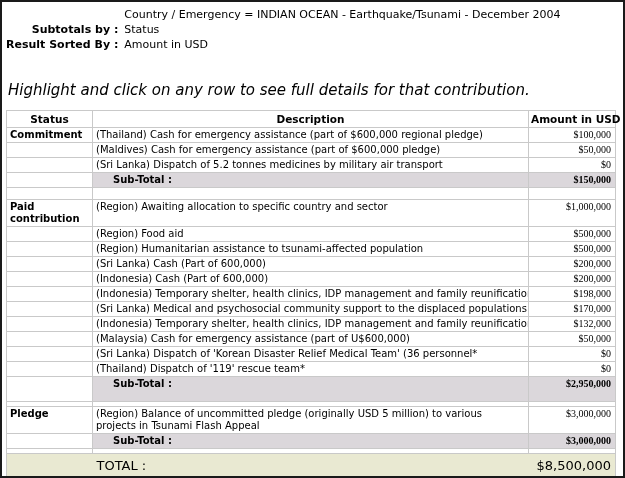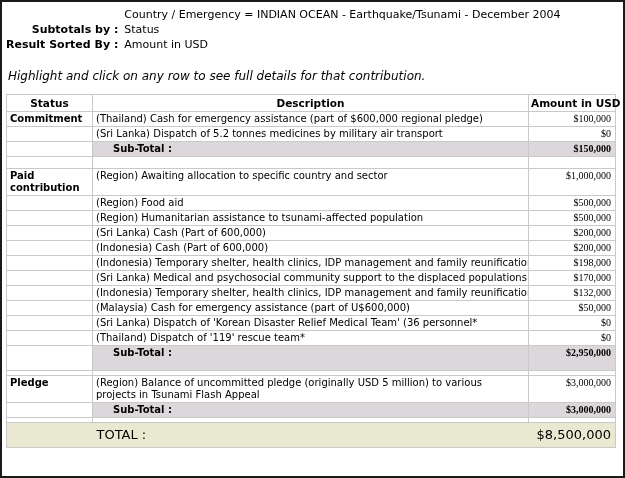--- a/index.html
+++ b/index.html
@@ -14,21 +14,21 @@
     overflow: hidden;
   }
   .page { padding: 6px 7px 0 4px; }
 
   
   .criteria { border-collapse: collapse; }
   .criteria td { vertical-align: top; padding: 0 0 2px 0; line-height: 13px; }
   .criteria .cl { width: 112px; text-align: right; font-weight: bold; padding-right: 6px; white-space: nowrap; }
   .criteria .cv { text-align: left; white-space: nowrap; }
 
-  .instruction { font-style: italic; margin: 16px 0 0 2px; font-size: 12px; }
+  .instruction { font-style: italic; margin: 28px 0 0 2px; font-size: 15px; }
 
   
   table.main { border-collapse: collapse; width: 100%; margin-top: 11px; table-layout: fixed; }
   table.main th, table.main td {
     border: 1px solid var(--grid, #c9c9c9);
     vertical-align: top;
     line-height: 12px;
     font-size: 10px;
   }
   table.main th {
@@ -90,20 +90,25 @@
       </tr>
     </thead>
     <tbody id="tbody">
         <tr>
           <td class="status">Commitment</td>
           <td class="desc nowrap">(Thailand) Cash for emergency assistance (part of $600,000 regional pledge)</td>
           <td class="amt">$100,000</td>
         </tr>
         <tr>
           <td class="status"></td>
+          <td class="desc nowrap">(Maldives) Cash for emergency assistance (part of $600,000 pledge)</td>
+          <td class="amt">$50,000</td>
+        </tr>
+        <tr>
+          <td class="status"></td>
           <td class="desc nowrap">(Sri Lanka) Dispatch of 5.2 tonnes medicines by military air transport</td>
           <td class="amt">$0</td>
         </tr>
         <tr class="subtotal-row">
           <td class="status"></td>
           <td class="desc nowrap">Sub-Total :</td>
           <td class="amt">$150,000</td>
         </tr>
         <tr class="spacer">
           <td style="height: 12px;"></td>

